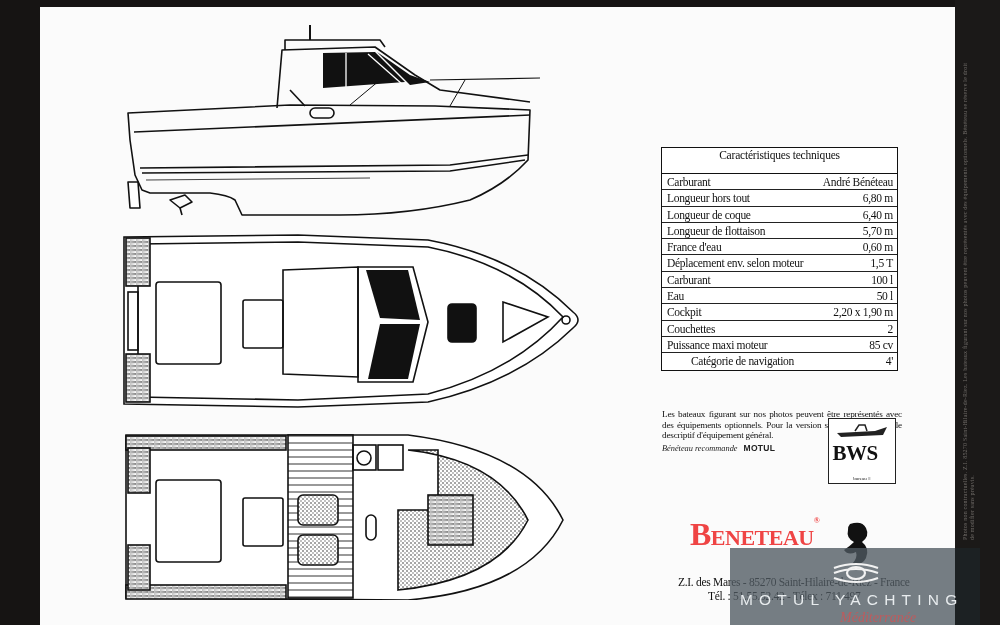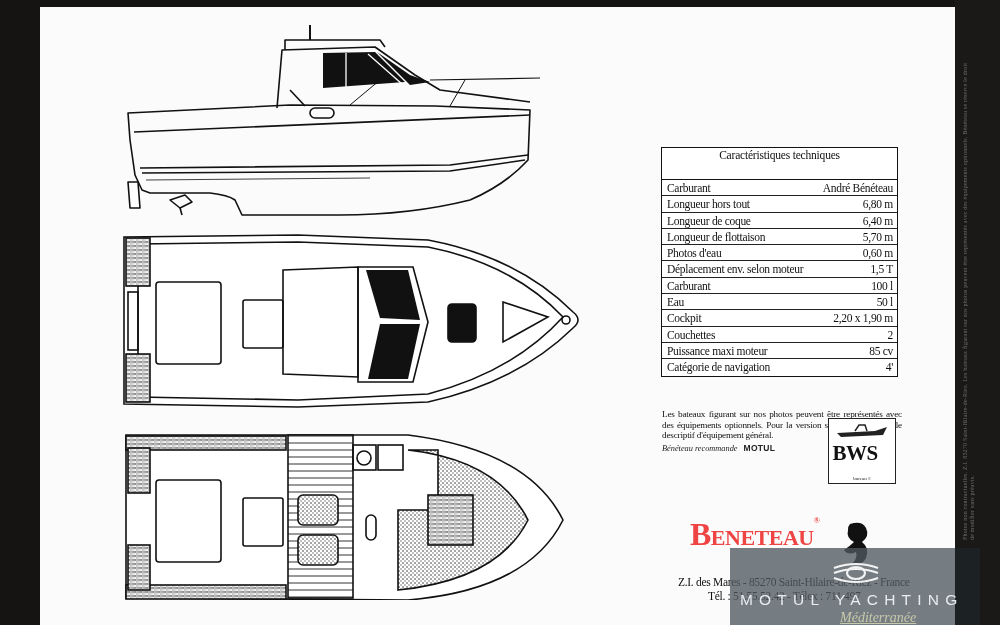--- a/index.html
+++ b/index.html
@@ -2,37 +2,37 @@
 <html><head>
 <meta charset="utf-8">
 <style>
   html, body { margin:0; padding:0; }
   body { width:1000px; height:625px; background:#161413; position:relative; overflow:hidden; font-family:"Liberation Serif", serif; }
   .page { position:absolute; left:40px; top:7px; width:915px; height:625px; background:#fbfbfb; }
   .side-strip { position:absolute; left:955px; top:0; width:45px; height:625px; background:#1b1918; }
   .side-text { position:absolute; left:962px; top:60px; width:30px; height:480px; color:#8a8580; font-size:6px; line-height:7px; writing-mode:vertical-rl; transform:rotate(180deg); letter-spacing:0.2px; opacity:0.75; font-family:"Liberation Serif", serif; }
   .drawing { position:absolute; }
   .specs { position:absolute; left:661px; top:147px; width:235px; border:1.5px solid #111; background:#fff; }
-  .specs-title { text-align:center; font-size:11.5px; color:#111; border-bottom:1.5px solid #111; padding:1px 0 18px; letter-spacing:-0.2px; }
+  .specs-title { text-align:center; font-size:11.5px; color:#111; border-bottom:1.5px solid #111; padding:1px 0 12px; letter-spacing:-0.2px; }
   .spec-row { display:flex; justify-content:space-between; font-size:11.5px; color:#111; padding:1px 4px 1px 5px; border-bottom:1.2px solid #222; height:16.3px; box-sizing:border-box; line-height:14px; letter-spacing:-0.3px; }
-  .spec-row:last-child { border-bottom:none; }
+  .spec-row:last-child { border-bottom:none;margin-left:24px; }
   .note { position:absolute; left:662px; top:409px; width:240px; font-size:9.2px; line-height:10.5px; color:#111; text-align:justify; letter-spacing:-0.2px; }
   .recommend { position:absolute; left:662px; top:443px; font-size:8.3px; font-style:italic; color:#222; }
   .motul { font-family:"Liberation Sans", sans-serif; font-weight:bold; font-style:normal; font-size:8.5px; margin-left:6px; letter-spacing:0.3px;margin-top:11px; }
   .bws { position:absolute; left:828px; top:418px; width:66px; height:64px; border:1.5px solid #222; background:#fff; text-align:center; }
   .bws-text { position:absolute; left:0; right:14px; top:22px; font-size:21px; font-weight:bold; letter-spacing:-0.5px; color:#111; }
   .bws-sub { position:absolute; left:0; right:0; bottom:2px; font-size:5px; color:#222; }
   .brand { position:absolute; left:690px; top:516px; font-size:32px; font-weight:bold; color:#ef4444; letter-spacing:-0.5px; font-variant:small-caps; }
   .brand sup { font-size:8px; vertical-align:top; }
   .address { position:absolute; left:678px; top:576px; font-size:11.5px; color:#111; letter-spacing:-0.3px; }
   .phone { position:absolute; left:708px; top:590px; font-size:11.5px; color:#111; letter-spacing:-0.3px; }
   .overlay { position:absolute; left:730px; top:548px; width:225px; height:77px; background:rgba(80,90,98,0.78); }
   .overlay-dark { position:absolute; left:955px; top:548px; width:25px; height:77px; background:rgba(30,40,45,0.55); }
   .agency { position:absolute; left:740px; top:591px; font-family:"Liberation Sans", sans-serif; font-size:15.5px; letter-spacing:6.2px; color:#e8ecee; font-weight:normal; }
-  .signature { position:absolute; left:840px; top:610px; font-size:14px; font-style:italic; color:#fef9c3; opacity:0.6;text-decoration:underline; }
+  .signature { position:absolute; left:840px; top:610px; font-size:14px; font-style:italic; color:#ef4444; opacity:0.6; }
 </style>
 </head>
 <body>
 
 <div class="page"></div>
 <div class="side-strip"></div>
 <div class="side-text">Photos non contractuelles. Z.I. 85270 Saint-Hilaire-de-Riez. Les bateaux figurant sur nos photos peuvent être représentés avec des équipements optionnels. Bénéteau se réserve le droit de modifier sans préavis.</div>
 
 <svg class="drawing" style="left:110px;top:10px;" width="430" height="210" viewBox="0 0 430 210">
   <g fill="none" stroke="#111" stroke-width="1.6" stroke-linejoin="round">
@@ -142,21 +142,21 @@
     </div>
   <div class="spec-row">
       <span>Longueur de coque</span>
       <span>6,40 m</span>
     </div>
   <div class="spec-row">
       <span>Longueur de flottaison</span>
       <span>5,70 m</span>
     </div>
   <div class="spec-row">
-      <span>Photos d'eau</span>
+      <span>France d'eau</span>
       <span>0,60 m</span>
     </div>
   <div class="spec-row">
       <span>Déplacement env. selon moteur</span>
       <span>1,5 T</span>
     </div>
   <div class="spec-row">
       <span>Carburant</span>
       <span>100 l</span>
     </div>

